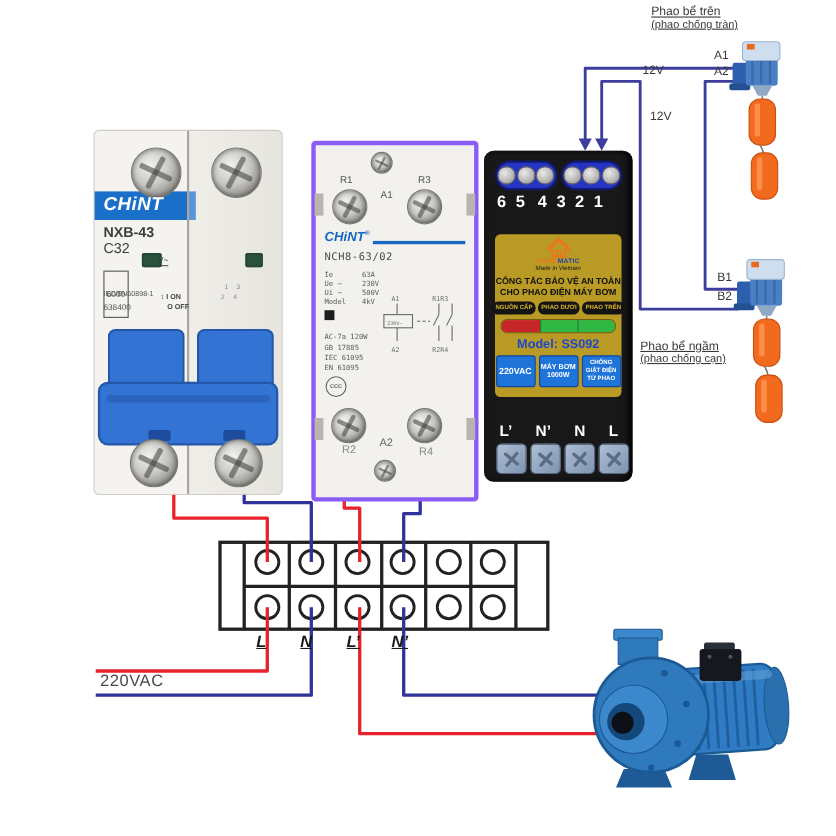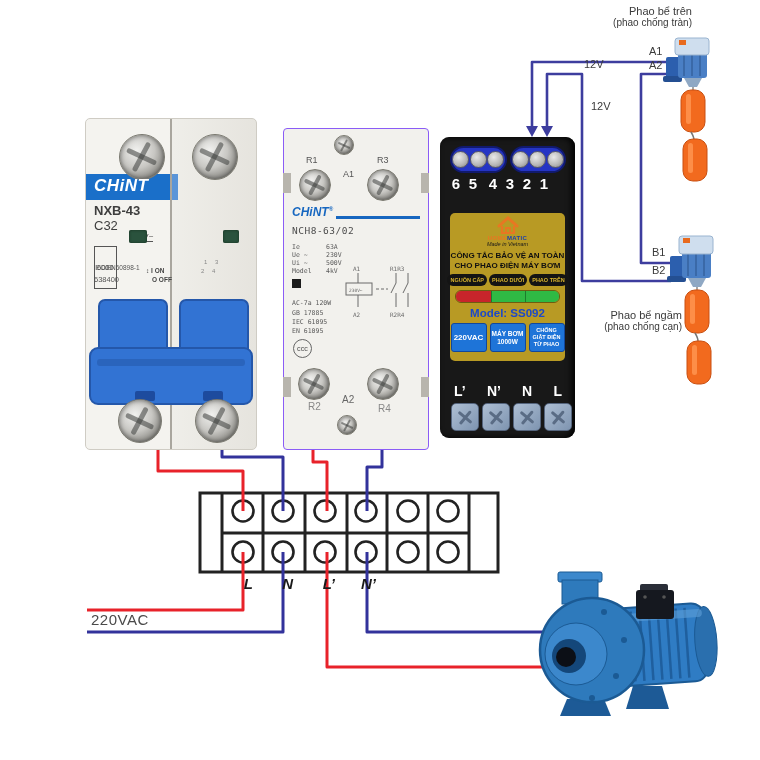--- a/index.html
+++ b/index.html
@@ -1,41 +1,41 @@
 <!DOCTYPE html>
 <html><head>
 <meta charset="utf-8">
 <style>
   html,body{margin:0;padding:0;background:#fff;}
   .stage{position:relative;width:760px;height:760px;background:#fff;overflow:hidden;
          font-family:"Liberation Sans","DejaVu Sans",sans-serif;}
   .abs{position:absolute;}
   .lbl{position:absolute;color:#3a3a3a;white-space:nowrap;}
-  .ctr{text-align:right;}
+  .ctr{text-align:left;text-decoration:underline;}
   
   .screw{position:absolute;border-radius:50%;
     background:radial-gradient(circle at 38% 35%,#f1f1ef,#c8c7c3 45%,#8f8e89 75%,#6f6e69);
     border:1px solid #79786f;box-shadow:inset 0 0 5px rgba(0,0,0,.5);}
   .screw::before,.screw::after{content:"";position:absolute;left:50%;top:14%;bottom:14%;width:12%;
     margin-left:-6%;background:rgba(60,62,60,.55);border-radius:2px;}
   .screw::before{transform:rotate(28deg);} .screw::after{transform:rotate(115deg);}
   
   .breaker{left:85px;top:118px;width:170px;height:330px;background:linear-gradient(90deg,#f4f3ef 49%,#efeee9 51%,#e6e4de);
     border:1px solid #cfccc4;border-radius:5px;}
   .bk-band{position:absolute;left:0;top:55px;width:84px;height:26px;background:#1a6fc9;}
   .bk-band2{position:absolute;left:85px;top:55px;width:7px;height:26px;background:#5a95d8;}
   .bk-div{position:absolute;left:84px;top:0;width:2px;height:330px;background:#a9a69e;}
   .bk-chint{position:absolute;left:8px;top:57px;font-style:italic;font-weight:bold;font-size:17px;color:#fff;letter-spacing:.5px;}
   .greenwin{position:absolute;background:#2a523d;border-radius:2px;box-shadow:inset 0 0 3px #16301f;}
   .handle-top{position:absolute;top:180px;width:66px;height:50px;background:#3273d3;border:2px solid #2457aa;border-bottom:none;border-radius:7px 7px 0 0;}
   .handle-bar{position:absolute;left:3px;top:228px;width:160px;height:54px;background:#3273d3;border:2px solid #2457aa;border-radius:9px;}
   .handle-ridge{position:absolute;left:6px;top:10px;right:6px;height:7px;background:#2457aa;opacity:.55;border-radius:3px;}
   .notch{position:absolute;bottom:2px;width:20px;height:10px;background:#1d4b9e;border-radius:2px;}
   
-  .contactor{left:283px;top:128px;width:144px;height:320px;background:#f2f1ed;border:1px solid #8b5cf6;border-radius:4px;text-decoration:underline;}
+  .contactor{left:283px;top:128px;width:144px;height:320px;background:#f2f1ed;border:4px solid #8b5cf6;border-radius:4px;text-decoration:underline;}
   .ct-tab{position:absolute;width:8px;height:20px;background:#b8b5ad;}
   .ct-chint{position:absolute;left:8px;top:76px;font-style:italic;font-weight:bold;font-size:12px;color:#1767c0;}
   .ct-line{position:absolute;left:52px;top:87px;width:84px;height:3px;background:#1767c0;}
   .mono{font-family:"DejaVu Sans Mono","Liberation Mono",monospace;}
   .spec{position:absolute;font-size:6.5px;color:#5a5a5a;}
   
   .controller{left:440px;top:137px;width:135px;height:301px;background:#181818;border-radius:9px;box-shadow:inset -3px 0 6px #000;}
   .strip{position:absolute;left:10px;top:9px;width:116px;height:27px;display:flex;gap:3px;}
   .strip-pill{flex:1;background:#2434c4;border:2px solid #111a6e;border-radius:14px;display:flex;align-items:center;justify-content:space-evenly;}
   .tscrew{position:relative;width:15px;height:15px;border-radius:50%;

